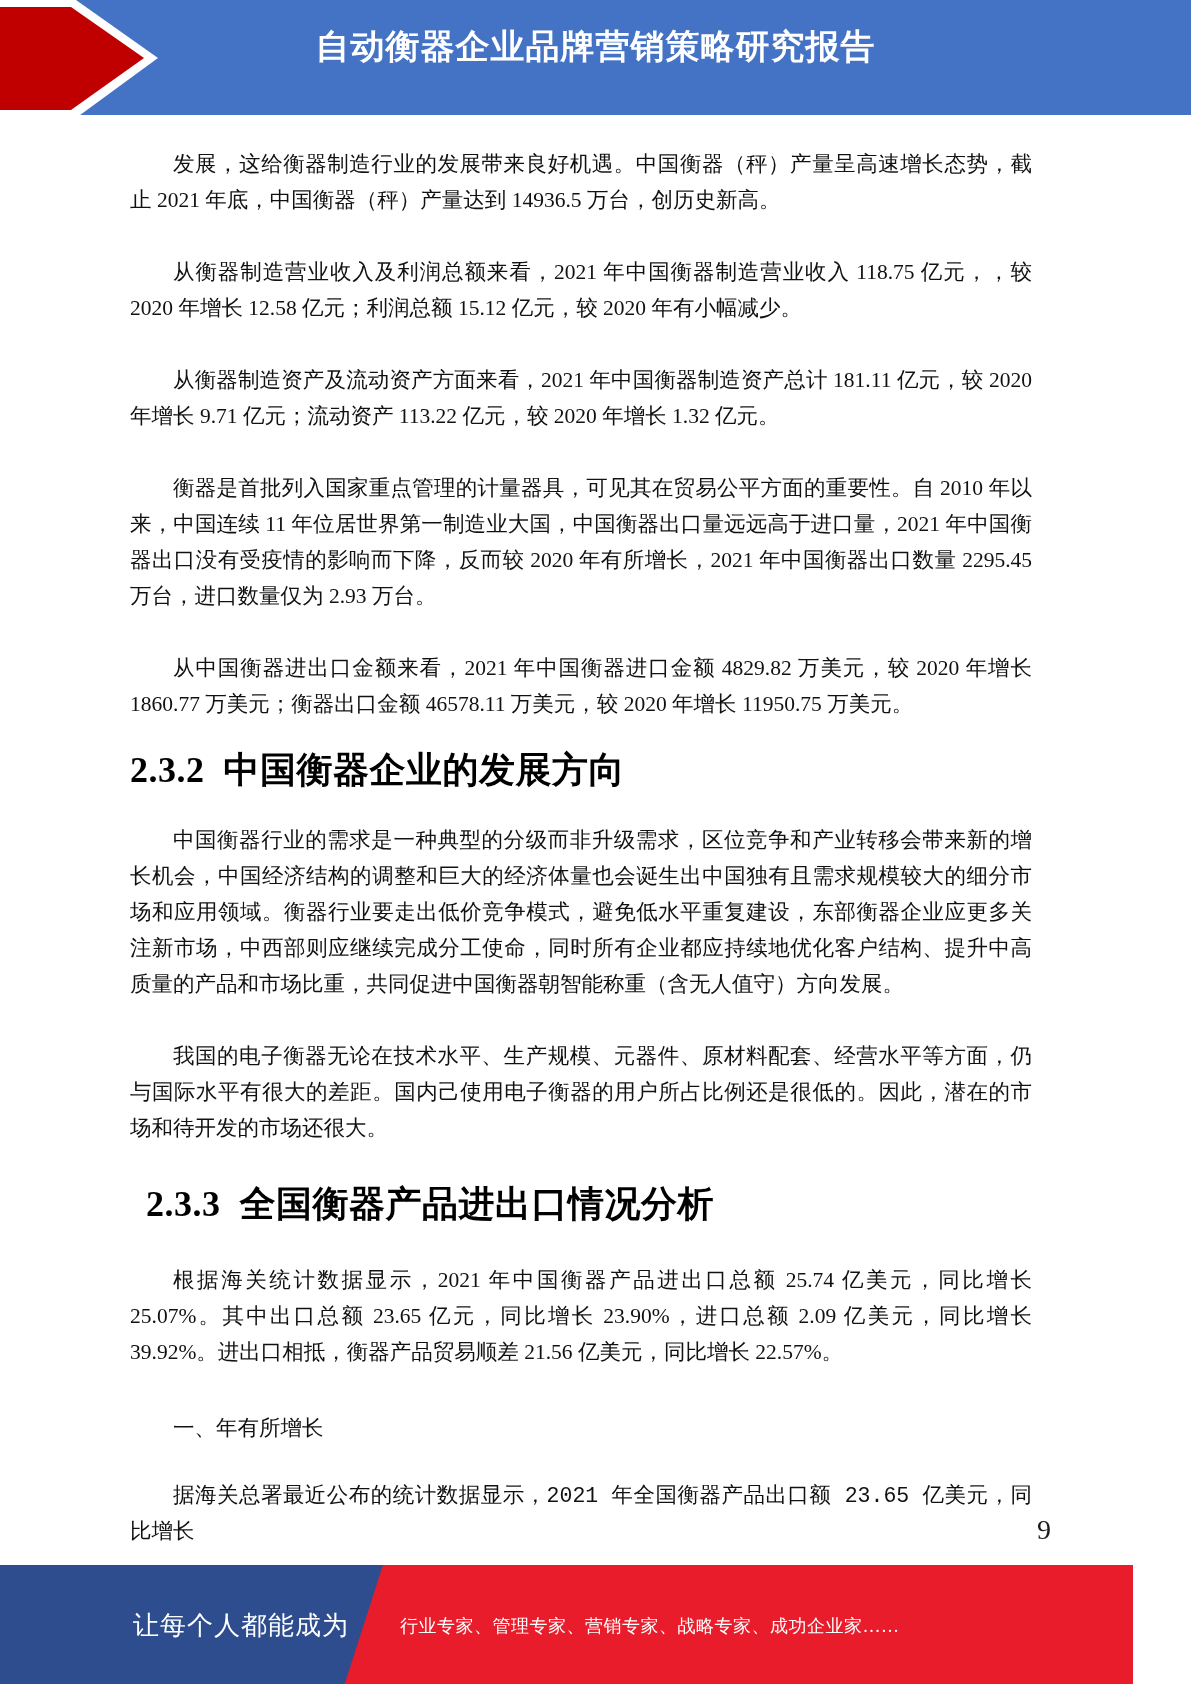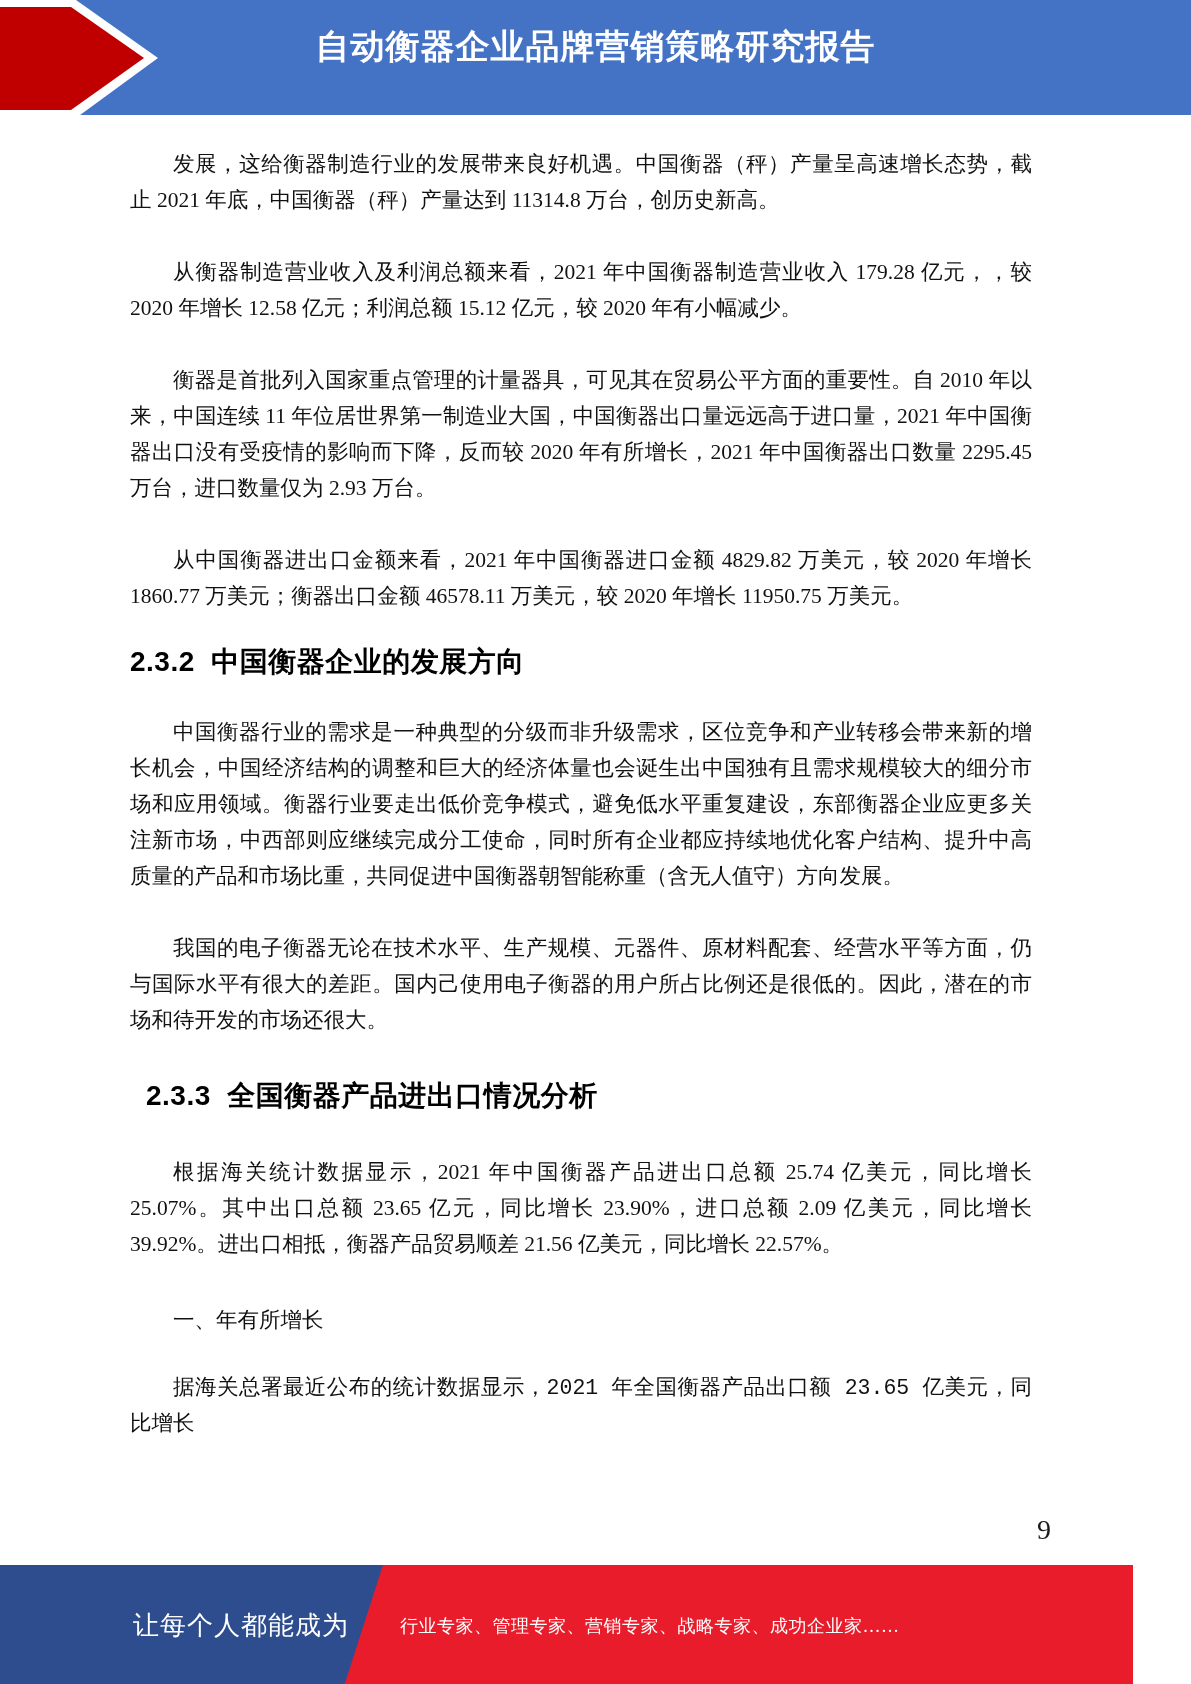--- a/index.html
+++ b/index.html
@@ -22,22 +22,22 @@
   .content{
     position:absolute;left:130px;top:146px;width:902px;
     font-size:21.5px;line-height:36px;text-align:justify;
   }
   .content p{margin:0 0 36px 0;text-indent:2em;}
   .content p.tight{margin-bottom:0;}
   .content p.wide{margin-bottom:40px;}
   .content p.sub{margin-bottom:32px;}
   .content p.last{margin-bottom:14px;font-family:Liberation Mono, monospace;}
   .content h2{
-    font-family:Liberation Sans, sans-serif;font-weight:bold;
-    font-size:28px;line-height:40px;color:#000;text-indent:0;
+    font-family:Liberation Serif, serif;font-weight:bold;
+    font-size:36px;line-height:40px;color:#000;text-indent:0;
     white-space:pre-wrap;letter-spacing:0.5px;
   }
   .content h2.h-first{margin:28px 0 32px 0;}
   .content h2.h-second{margin:38px 0 38px 16px;}
   
   .page-number{
     position:absolute;top:1514px;right:140px;
     font-size:28px;color:#1a1a1a;
   }
   
@@ -67,22 +67,23 @@
   <div class="header-title">自动衡器企业品牌营销策略研究报告</div>
 </div>
 <div class="chevron-wrap">
   <svg width="170" height="130" viewBox="0 0 170 130" xmlns="http://www.w3.org/2000/svg">
     <polygon points="0,0 76,0 158,58 76,118 0,118" fill="#ffffff"></polygon>
     <polygon points="0,7 71,7 144,58 71,110 0,110" fill="#c00000"></polygon>
   </svg>
 </div>
 
 <div class="content">
-  <p>发展，这给衡器制造行业的发展带来良好机遇。中国衡器（秤）产量呈高速增长态势，截止 2021 年底，中国衡器（秤）产量达到 11314.8 万台，创历史新高。</p>
-  <p>从衡器制造营业收入及利润总额来看，2021 年中国衡器制造营业收入 179.28 亿元，，较 2020 年增长 12.58 亿元；利润总额 15.12 亿元，较 2020 年有小幅减少。</p>
+  <p>发展，这给衡器制造行业的发展带来良好机遇。中国衡器（秤）产量呈高速增长态势，截止 2021 年底，中国衡器（秤）产量达到 14936.5 万台，创历史新高。</p>
+  <p>从衡器制造营业收入及利润总额来看，2021 年中国衡器制造营业收入 118.75 亿元，，较 2020 年增长 12.58 亿元；利润总额 15.12 亿元，较 2020 年有小幅减少。</p>
+  <p>从衡器制造资产及流动资产方面来看，2021 年中国衡器制造资产总计 181.11 亿元，较 2020 年增长 9.71 亿元；流动资产 113.22 亿元，较 2020 年增长 1.32 亿元。</p>
   <p>衡器是首批列入国家重点管理的计量器具，可见其在贸易公平方面的重要性。自 2010 年以来，中国连续 11 年位居世界第一制造业大国，中国衡器出口量远远高于进口量，2021 年中国衡器出口没有受疫情的影响而下降，反而较 2020 年有所增长，2021 年中国衡器出口数量 2295.45 万台，进口数量仅为 2.93 万台。</p>
   <p class="tight">从中国衡器进出口金额来看，2021 年中国衡器进口金额 4829.82 万美元，较 2020 年增长 1860.77 万美元；衡器出口金额 46578.11 万美元，较 2020 年增长 11950.75 万美元。</p>
   <h2 class="h-first">2.3.2  中国衡器企业的发展方向</h2>
   <p>中国衡器行业的需求是一种典型的分级而非升级需求，区位竞争和产业转移会带来新的增长机会，中国经济结构的调整和巨大的经济体量也会诞生出中国独有且需求规模较大的细分市场和应用领域。衡器行业要走出低价竞争模式，避免低水平重复建设，东部衡器企业应更多关注新市场，中西部则应继续完成分工使命，同时所有企业都应持续地优化客户结构、提升中高质量的产品和市场比重，共同促进中国衡器朝智能称重（含无人值守）方向发展。</p>
   <p class="tight">我国的电子衡器无论在技术水平、生产规模、元器件、原材料配套、经营水平等方面，仍与国际水平有很大的差距。国内己使用电子衡器的用户所占比例还是很低的。因此，潜在的市场和待开发的市场还很大。</p>
   <h2 class="h-second">2.3.3  全国衡器产品进出口情况分析</h2>
   <p class="wide">根据海关统计数据显示，2021 年中国衡器产品进出口总额 25.74 亿美元，同比增长 25.07%。其中出口总额 23.65 亿元，同比增长 23.90%，进口总额 2.09 亿美元，同比增长 39.92%。进出口相抵，衡器产品贸易顺差 21.56 亿美元，同比增长 22.57%。</p>
   <p class="sub">一、年有所增长</p>
   <p class="last">据海关总署最近公布的统计数据显示，2021 年全国衡器产品出口额 23.65 亿美元，同比增长</p>
 </div>

